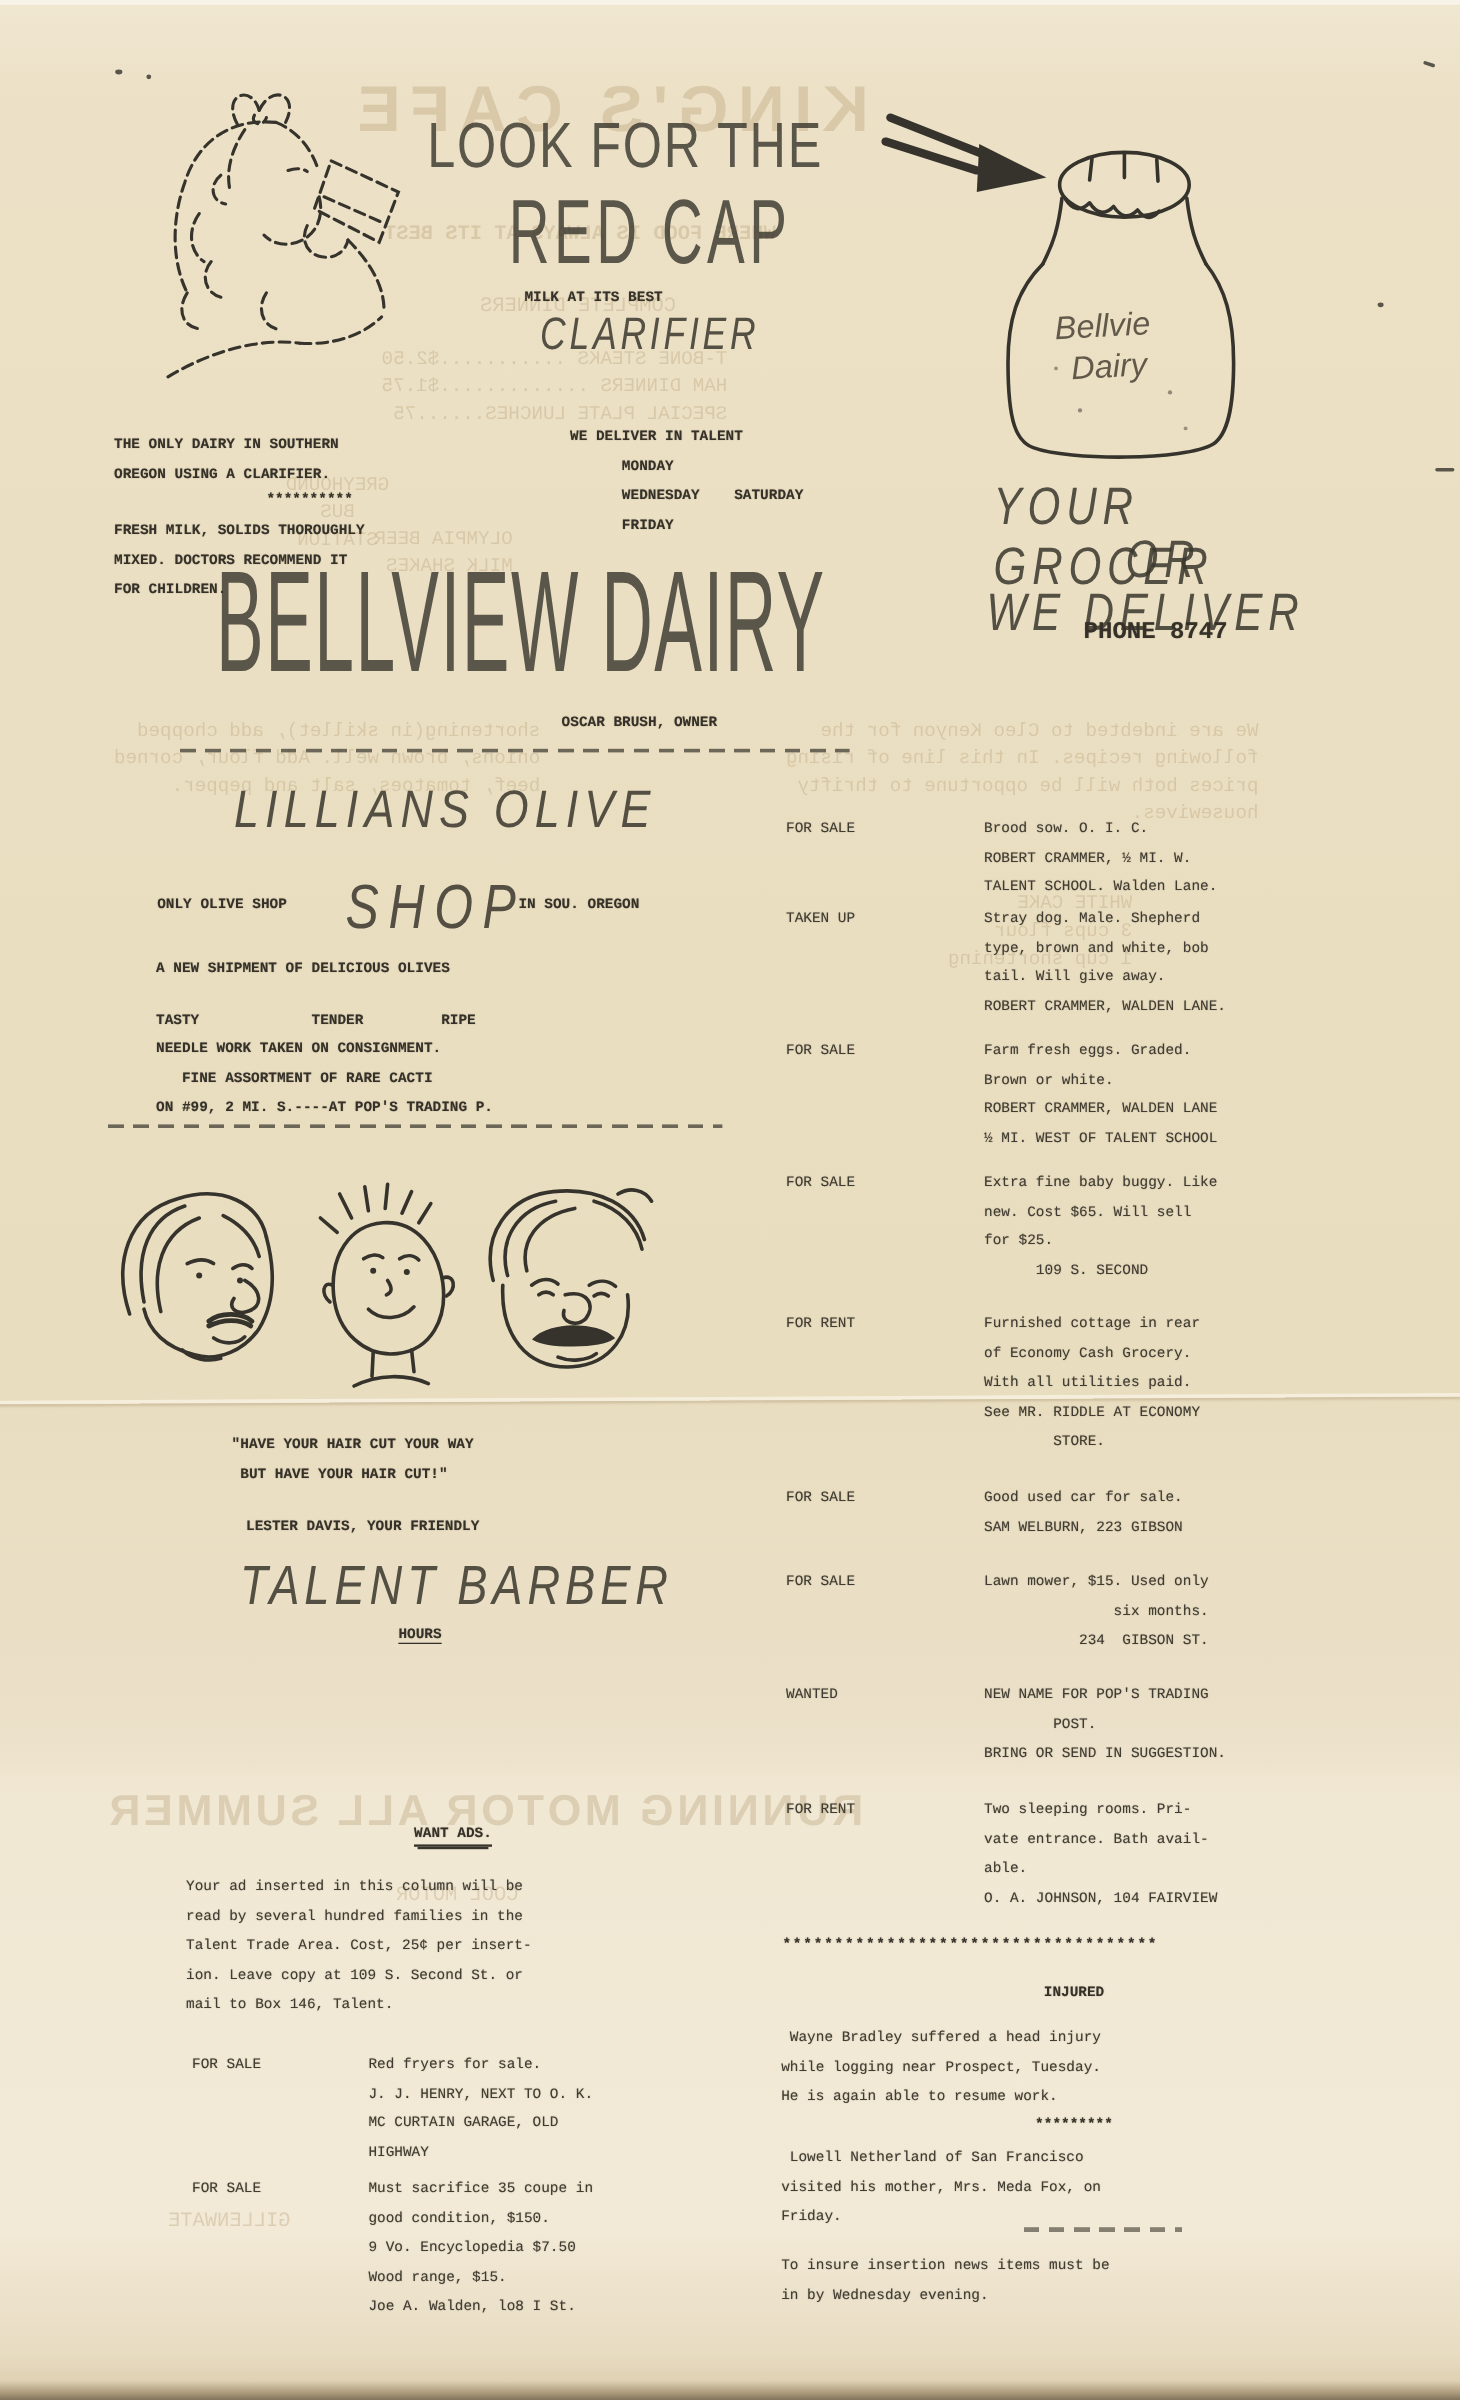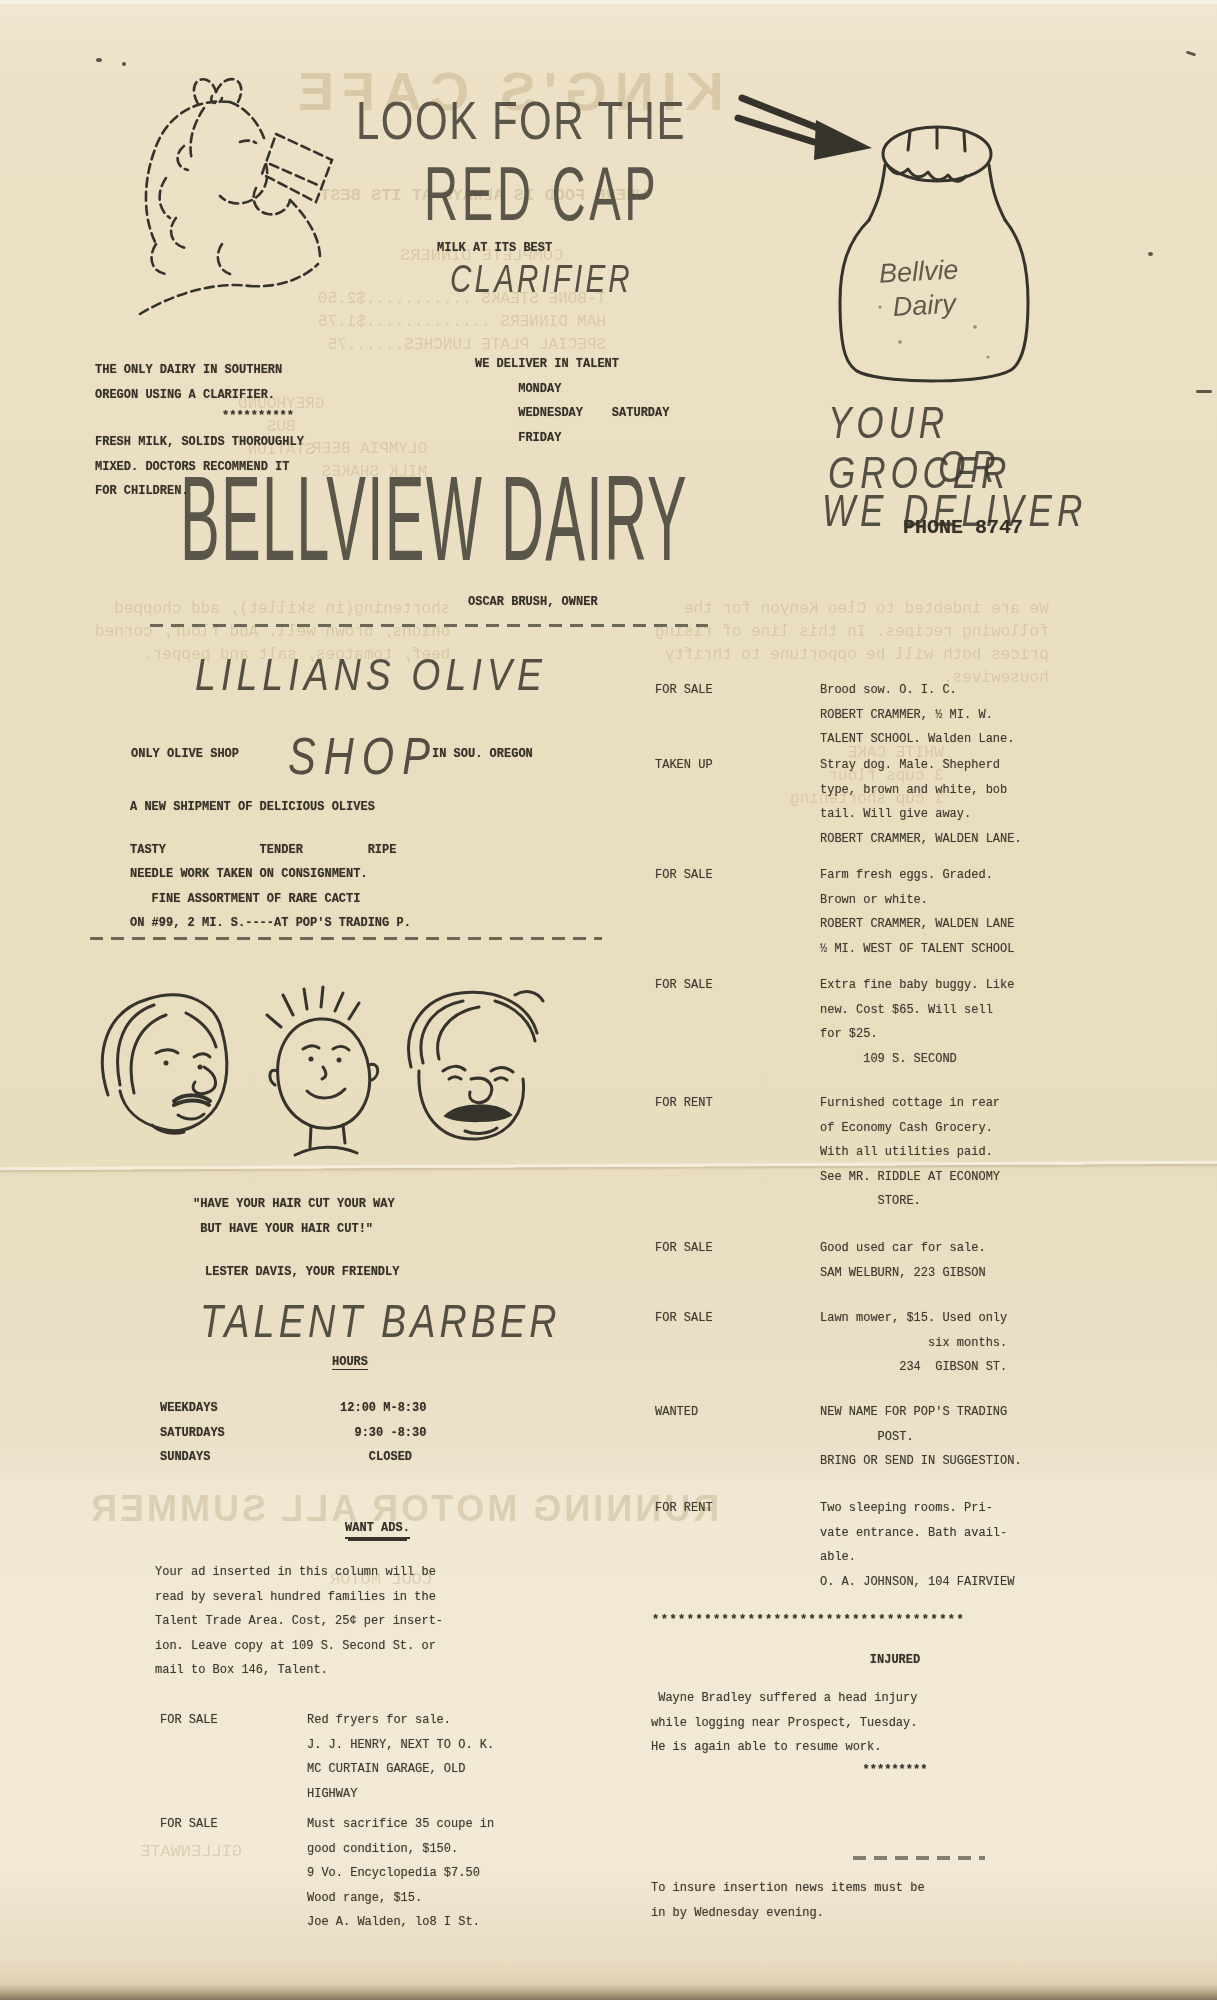--- a/index.html
+++ b/index.html
@@ -166,23 +166,20 @@
     <path class="sk" d="M70 156 C80 160 94 159 102 153"></path>
   </svg>
 
   <div class="abs" style="left:-10px;top:1164px;width:1240px;height:3px;background:rgba(255,250,238,.6);box-shadow:0 2px 2px rgba(140,115,75,.28);transform:rotate(-.3deg);"></div>
 
   <pre class="abs typed typedb" style="left:193px;top:1192px;">"HAVE YOUR HAIR CUT YOUR WAY
  BUT HAVE YOUR HAIR CUT!"</pre>
   <div class="abs typed typedb" style="left:205px;top:1260px;">LESTER DAVIS, YOUR FRIENDLY</div>
   <div class="abs hand" style="left:200px;top:1294px;font-size:46px;letter-spacing:5px;transform:scale(.82,1);">TALENT BARBER</div>
   <div class="abs typed typedb underl" style="left:332px;top:1350px;">HOURS</div>
-  <pre class="abs typed typedb" style="left:160px;top:1396px;">WEEKDAYS                 12:00 M-8:30
-SATURDAYS                  9:30 -8:30
-SUNDAYS                      CLOSED</pre>
 
   <div class="abs" style="left:655px;top:678px;width:520px;">
     <span class="abs typed" style="left:0;top:0;">FOR SALE</span>
     <pre class="abs typed" style="left:165px;top:0;">Brood sow. O. I. C.
 ROBERT CRAMMER, ½ MI. W.
 TALENT SCHOOL. Walden Lane.</pre>
   </div>
   <div class="abs" style="left:655px;top:753px;width:520px;">
     <span class="abs typed" style="left:0;top:0;">TAKEN UP</span>
     <pre class="abs typed" style="left:165px;top:0;">Stray dog. Male. Shepherd
@@ -264,20 +261,23 @@
   <div class="abs typed typedb" style="left:652px;top:1608px;letter-spacing:1.5px;">************************************</div>
   <div class="abs" style="left:650px;top:1648px;width:490px;text-align:center;">
     <span class="typed typedb">INJURED</span>
   </div>
   <pre class="abs typed" style="left:651px;top:1686px;"> Wayne Bradley suffered a head injury
 while logging near Prospect, Tuesday.
 He is again able to resume work.</pre>
   <div class="abs" style="left:650px;top:1758px;width:490px;text-align:center;">
     <span class="typed typedb">*********</span>
   </div>
+  <pre class="abs typed" style="left:651px;top:1786px;"> Lowell Netherland of San Francisco
+visited his mother, Mrs. Meda Fox, on
+Friday.</pre>
   <div class="abs dashrule" style="left:853px;top:1856px;width:132px;height:4px;opacity:.6;"></div>
   <pre class="abs typed" style="left:651px;top:1876px;">To insure insertion news items must be
 in by Wednesday evening.</pre>
 
   <div class="speck" style="left:96px;top:58px;width:6px;height:4px;"></div>
   <div class="speck" style="left:122px;top:62px;width:4px;height:4px;"></div>
   <div class="speck" style="left:1186px;top:52px;width:10px;height:3px;transform:rotate(18deg);border-radius:2px;"></div>
   <div class="speck" style="left:1196px;top:390px;width:16px;height:3px;border-radius:2px;"></div>
   <div class="speck" style="left:1148px;top:252px;width:5px;height:4px;"></div>
   <div class="abs" style="left:0;top:1984px;width:100%;height:16px;background:linear-gradient(rgba(0,0,0,0),rgba(120,100,70,.45) 60%,rgba(70,58,40,.6));"></div>

